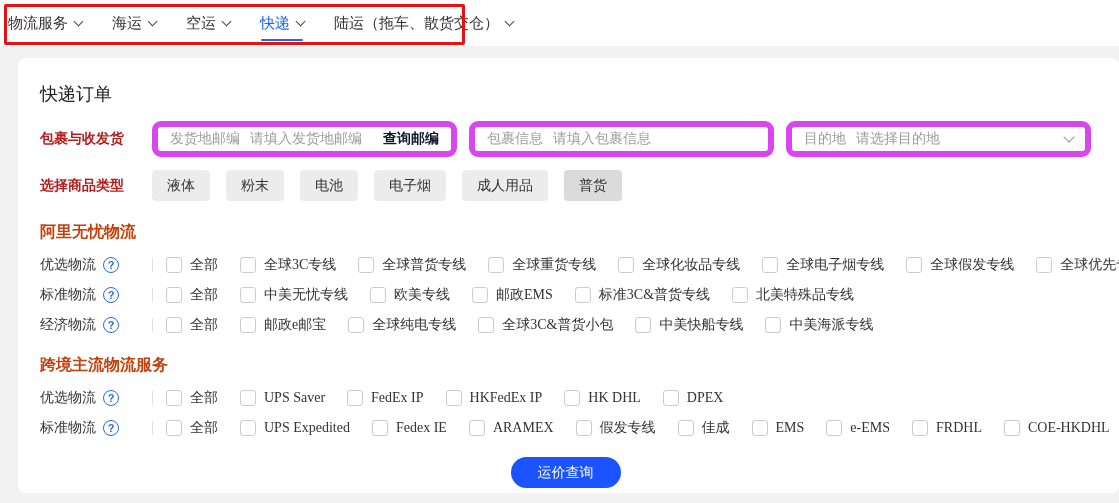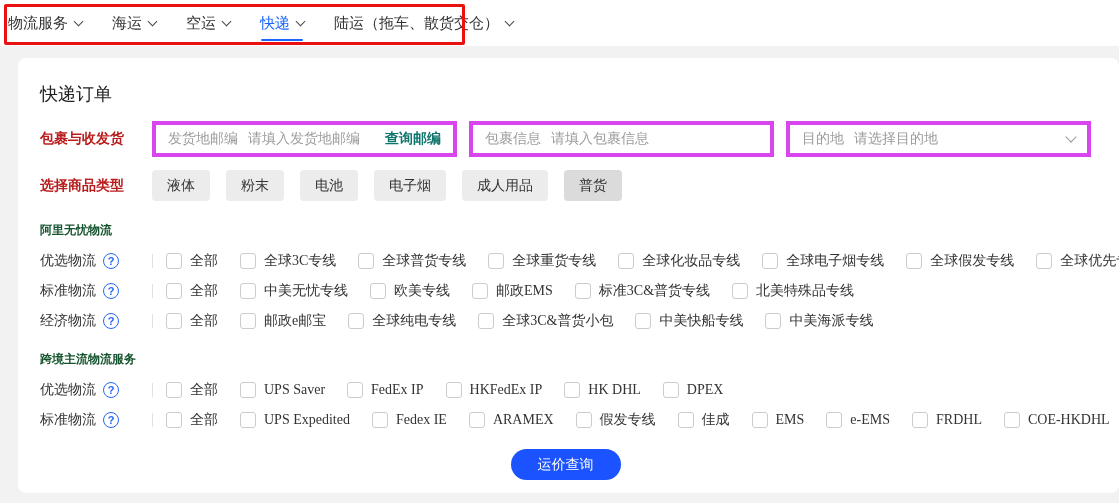--- a/index.html
+++ b/index.html
@@ -17,34 +17,34 @@
   .nav-item { position:relative; display:flex; align-items:center; gap:7px; cursor:pointer; white-space:nowrap; }
   .nav-item.active { color:#1a66ff; }
   .nav-item.active::after { content:""; position:absolute; left:1px; right:1px; bottom:-8px; height:2px; background:#1a66ff; border-radius:1px; }
   .chev { display:inline-block; width:7px; height:7px; border-right:1.6px solid #4a4a4a; border-bottom:1.6px solid #4a4a4a; transform:rotate(45deg); margin-top:-4px; }
   .annotation-box { position:absolute; left:4px; top:4px; width:461px; height:41px; border:3px solid #ea1111; border-radius:2px; pointer-events:none; z-index:20; }
   
   .panel { position:absolute; left:18px; top:58px; right:0; bottom:10px; background:#fff; border-radius:8px; padding:24px 28px 16px 22px; }
   .panel-title { font-size:18px; font-weight:400; color:#222; margin-bottom:15px; }
   .form-row { display:flex; align-items:center; margin-bottom:13px; }
   .form-label { width:112px; flex:none; font-size:14px; font-weight:700; color:#b91c1c; }
-  .field { height:36px; border:4px solid #d946ef; border-radius:0; background:#fff; display:flex; align-items:center; padding:0 12px; font-size:14px; color:#9c9c9c; flex:1; margin-right:12px; cursor:text; }
+  .field { height:36px; border:6px solid #d946ef; border-radius:9px; background:#fff; display:flex; align-items:center; padding:0 12px; font-size:14px; color:#9c9c9c; flex:1; margin-right:12px; cursor:text; }
   .field:last-child { margin-right:0; }
   .field .prefix { margin-right:10px; white-space:nowrap; }
   .field .ph { white-space:nowrap; overflow:hidden; }
-  .field .action { margin-left:auto; color:#0f766e; font-weight:700; cursor:pointer; white-space:nowrap; text-decoration:none; }
+  .field .action { margin-left:auto; color:#0f172a; font-weight:700; cursor:pointer; white-space:nowrap; text-decoration:none; }
   .field.select { cursor:pointer; }
   .field.select .sel-chev { margin-left:auto; width:8px; height:8px; border-color:#999; }
   
   .ptype-row { display:flex; align-items:center; margin-bottom:10px; }
   .ptype-list { display:flex; align-items:center; gap:16px; }
   .ptype { height:31px; padding:0 15px; background:#ececec; border-radius:4px; font-size:14px; color:#333; display:flex; align-items:center; cursor:pointer; white-space:nowrap; }
   .ptype.selected { background:#dbdbdb; }
   
-  .section-title { font-size:12px; font-weight:700; color:#14532d; margin:21px 0 13px; }
+  .section-title { font-size:16px; font-weight:700; color:#c2410c; margin:21px 0 13px; }
   .cb-row { display:flex; align-items:center; margin-bottom:12px; font-size:14px; color:#333; }
   .row-head { width:112px; flex:none; display:flex; align-items:center; gap:7px; }
   .help { width:16px; height:16px; flex:none; border:1px solid #2468f2; border-radius:50%; color:#2468f2; font-size:11px; line-height:1; display:flex; align-items:center; justify-content:center; font-weight:700; cursor:pointer; }
   .vdiv { width:1px; height:14px; background:#e1e1e1; margin-right:13px; flex:none; }
   .cb-opts { display:flex; align-items:center; gap:22px; flex-wrap:nowrap; }
   .cb-item { display:flex; align-items:center; gap:8px; cursor:pointer; white-space:nowrap;font-family:Liberation Serif, serif; }
   .cb-box { width:16px; height:16px; flex:none; border:1px solid #ccc; border-radius:3px; background:#fff; }
   
   .submit-wrap { display:flex; justify-content:center; margin-top:20px; }
   .submit { height:31px; padding:0 27px; background:#1a53ff; color:#fff; border:none; border-radius:16px; font-size:14px; cursor:pointer; font-family:inherit; }

